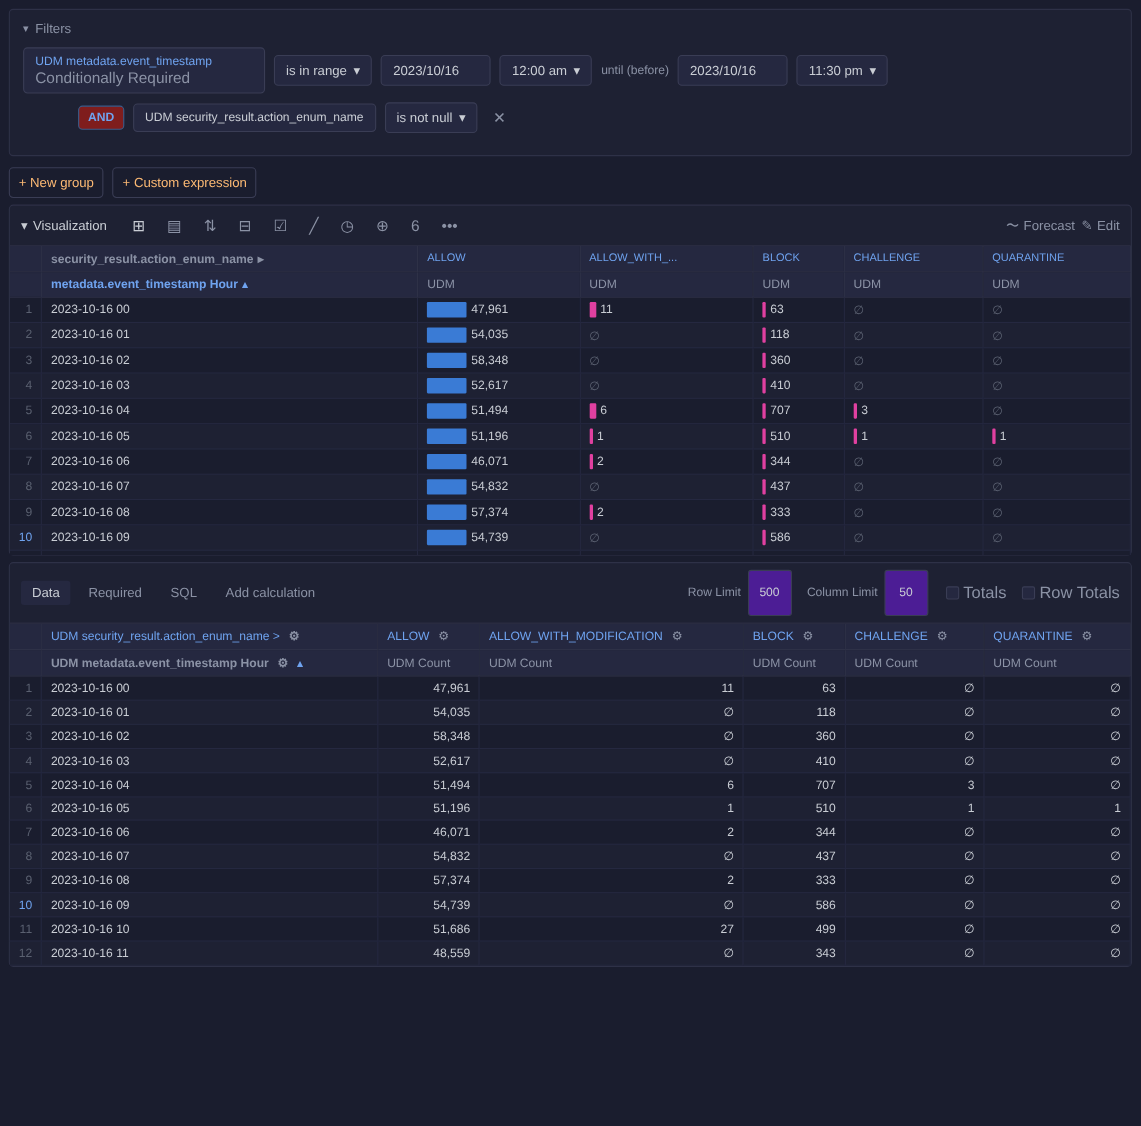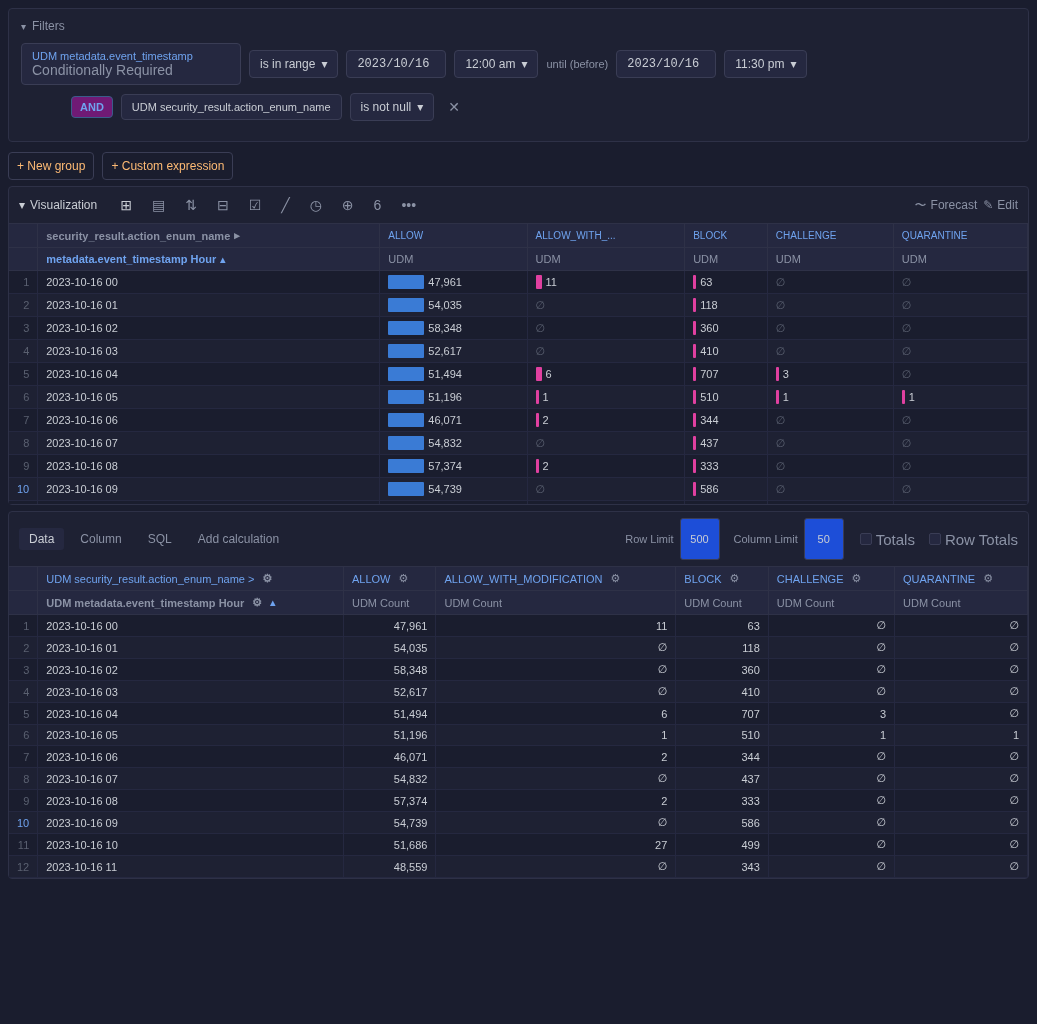--- a/index.html
+++ b/index.html
@@ -58,39 +58,38 @@
       gap: 6px;
       cursor: pointer;
     }
     .filter-value {
       background: #252840;
       border: 1px solid #3a3d55;
       border-radius: 4px;
       padding: 6px 10px;
       color: #c9cdd4;
       min-width: 100px;
-      font-family: Liberation Mono, monospace;
     }
     .filter-value-time {
       background: #252840;
       border: 1px solid #3a3d55;
       border-radius: 4px;
       padding: 6px 10px;
       color: #c9cdd4;
       display: flex;
       align-items: center;
       gap: 6px;
       cursor: pointer;
     }
     .filter-until {
       color: #8b92a5;
       font-size: 11px;
     }
     .and-badge {
-      background: #701a75;
+      background: #7f1d1d;
       color: #6fa3ef;
       border: 1px solid #3a5c8a;
       border-radius: 4px;
       padding: 4px 8px;
       font-size: 11px;
       font-weight: bold;
     }
     .filter-row-2 {
       display: flex;
       align-items: center;
@@ -302,21 +301,21 @@
       font-size: 12px;
       border-radius: 3px;
     }
     .bottom-tab.active {
       background: #252840;
       color: #c9cdd4;
     }
     .bottom-spacer { flex: 1; }
     .limit-label { color: #8b92a5; font-size: 11px; }
     .limit-value {
-      background: #1d4ed8;
+      background: #4c1d95;
       border: 1px solid #3a3d55;
       border-radius: 3px;
       color: #c9cdd4;
       padding: 14px 6px;
       font-size: 11px;
       min-width: 40px;
       text-align: center;
     }
     .totals-check {
       display: flex;
@@ -783,21 +782,21 @@
     </td>
   </tr>
         </tbody>
     </table>
   </div>
 </div>
 
 <div class="bottom-section">
   <div class="bottom-tabs">
     <button class="bottom-tab active">Data</button>
-    <button class="bottom-tab">Column</button>
+    <button class="bottom-tab">Required</button>
     <button class="bottom-tab">SQL</button>
     <button class="bottom-tab">Add calculation</button>
     <div class="bottom-spacer"></div>
     <span class="limit-label">Row Limit</span>
     <span class="limit-value">500</span>
     <span class="limit-label" style="margin-left:8px;">Column Limit</span>
     <span class="limit-value">50</span>
     <div class="totals-check" style="margin-left:10px;">
       <div class="checkbox-box"></div>
       <span>Totals</span>

